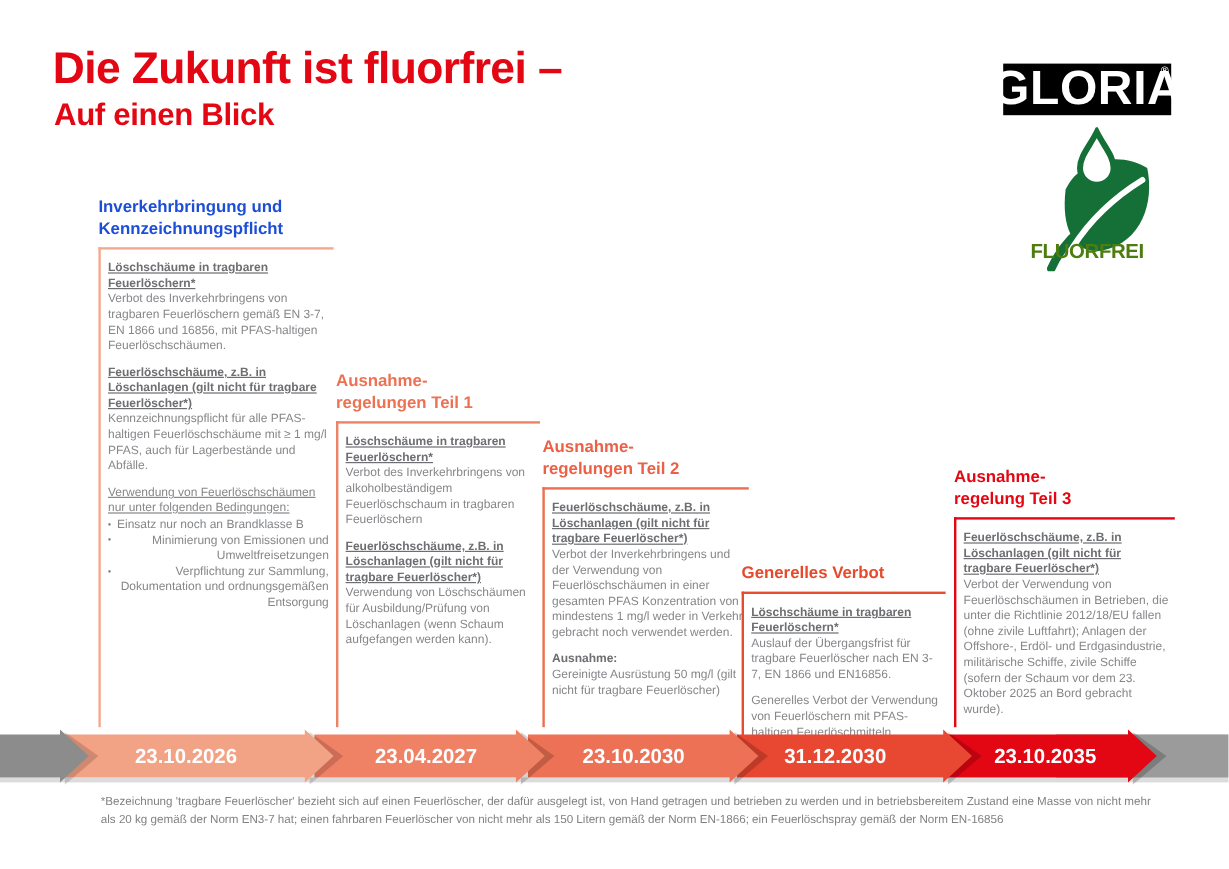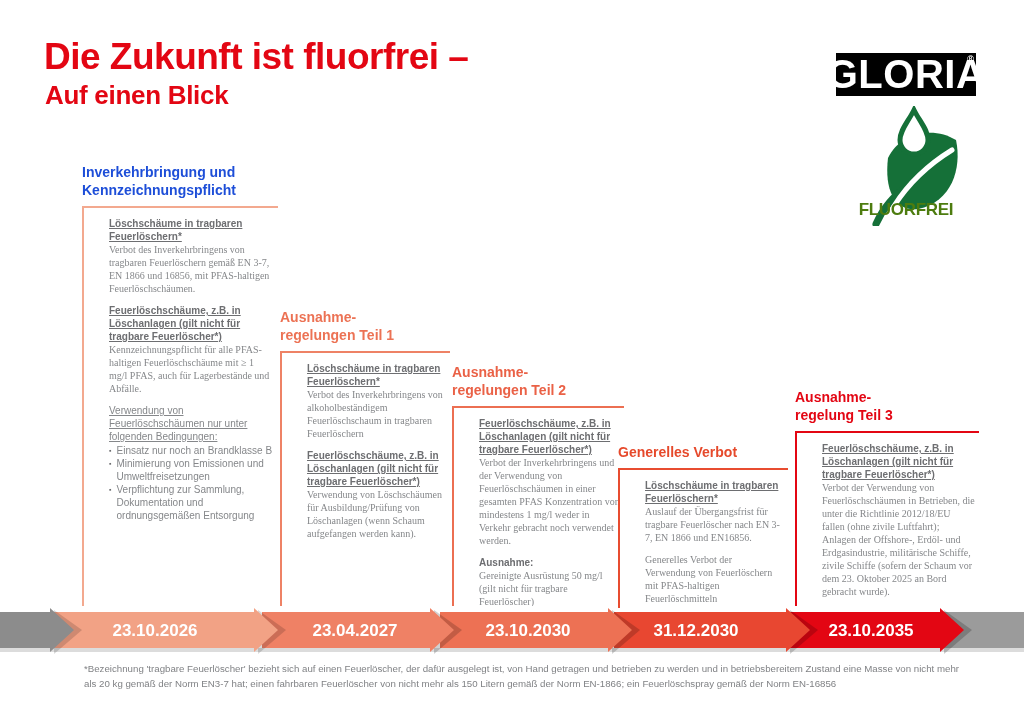--- a/index.html
+++ b/index.html
@@ -16,31 +16,31 @@
   .gloria .word{color:#fff;font-size:40px;font-weight:bold;letter-spacing:0.5px;}
   .gloria .reg{position:absolute;top:1px;right:2px;color:#fff;font-size:9px;font-weight:bold;}
   .leafwrap{position:absolute;left:858px;top:106px;width:118px;height:120px;}
   .fluorfrei{position:absolute;left:836px;top:200px;width:140px;text-align:center;
              font-size:17px;font-weight:bold;color:#4d7c0f;letter-spacing:-0.3px;}
 
   
   .col{position:absolute;}
   .col-header{font-size:14px;font-weight:bold;line-height:18px;}
   .c1h{color:#1d4ed8;} .c2h{color:#ec7254;} .c3h{color:#ea6146;} .c4h{color:#e6492b;} .c5h{color:#e30613;}
-  .col-box{margin-top:7px;border-top:2px solid;border-left:2px solid;padding:9px 4px 0 25px;
+  .col-box{margin-top:7px;border-top:2px solid;border-left:2px solid;padding:9px 4px 0 6px;
            box-sizing:border-box;overflow:hidden;}
   .c1b{border-color:#f3a98f;} .c2b{border-color:#ee8265;} .c3b{border-color:#ec6f52;}
   .c4b{border-color:#e84c30;} .c5b{border-color:#e30613;}
   .blk{margin:0 0 9px 0;font-size:10px;line-height:13px;color:#85878a;}
   .lead{font-weight:bold;color:#6d6e71;text-decoration:underline;}
   .lead.nobold{font-weight:normal;color:#85878a;}
   .lead.nound{text-decoration:none;}
-  .body{color:#85878a;font-family:Liberation Serif, serif;}
+  .body{color:#85878a;}
   .bullets{margin:1px 0 0 0;}
-  .bullet{display:flex;gap:5px;}
+  .bullet{display:flex;gap:5px;text-align:right;}
   .bullet .bm{flex:0 0 auto;color:#6d6e71;font-size:7px;line-height:13px;}
 
   
   .timeline{position:absolute;left:0;top:600px;width:1024px;height:58px;}
   .timeline text{font-size:17px;font-weight:bold;fill:#ffffff;}
 
   
   .footnote{position:absolute;left:84px;top:661px;width:878px;font-size:9.7px;line-height:15px;color:#808285;}
 </style>
 </head>
@@ -127,21 +127,21 @@
         <span class="lead">Feuerlöschschäume, z.B. in Löschanlagen (gilt nicht für tragbare Feuerlöscher*)</span><br>
         <span class="body">Verbot der Inverkehrbringens und der Verwendung von Feuerlöschschäumen in einer gesamten PFAS Konzentration von mindestens 1 mg/l weder in Verkehr gebracht noch verwendet werden.</span>
       </div>
       <div class="blk">
         <span class="lead nound">Ausnahme:</span><br>
         <span class="body">Gereinigte Ausrüstung 50 mg/l (gilt nicht für tragbare Feuerlöscher)</span>
       </div>
     </div>
   </div>
 
-  <div class="col" style="left:618px;top:443px;width:170px;">
+  <div class="col" style="left:618px;top:468px;width:170px;">
     <div class="col-header c4h">
       <span>Generelles Verbot</span>
     </div>
     <div class="col-box c4b" style="height:140px;">
       <div class="blk">
         <span class="lead">Löschschäume in tragbaren Feuerlöschern*</span><br>
         <span class="body">Auslauf der Übergangsfrist für tragbare Feuerlöscher nach EN 3-7, EN 1866 und EN16856.</span>
       </div>
       <div class="blk">
         <span class="body">Generelles Verbot der Verwendung von Feuerlöschern mit PFAS-haltigen Feuerlöschmitteln</span>

